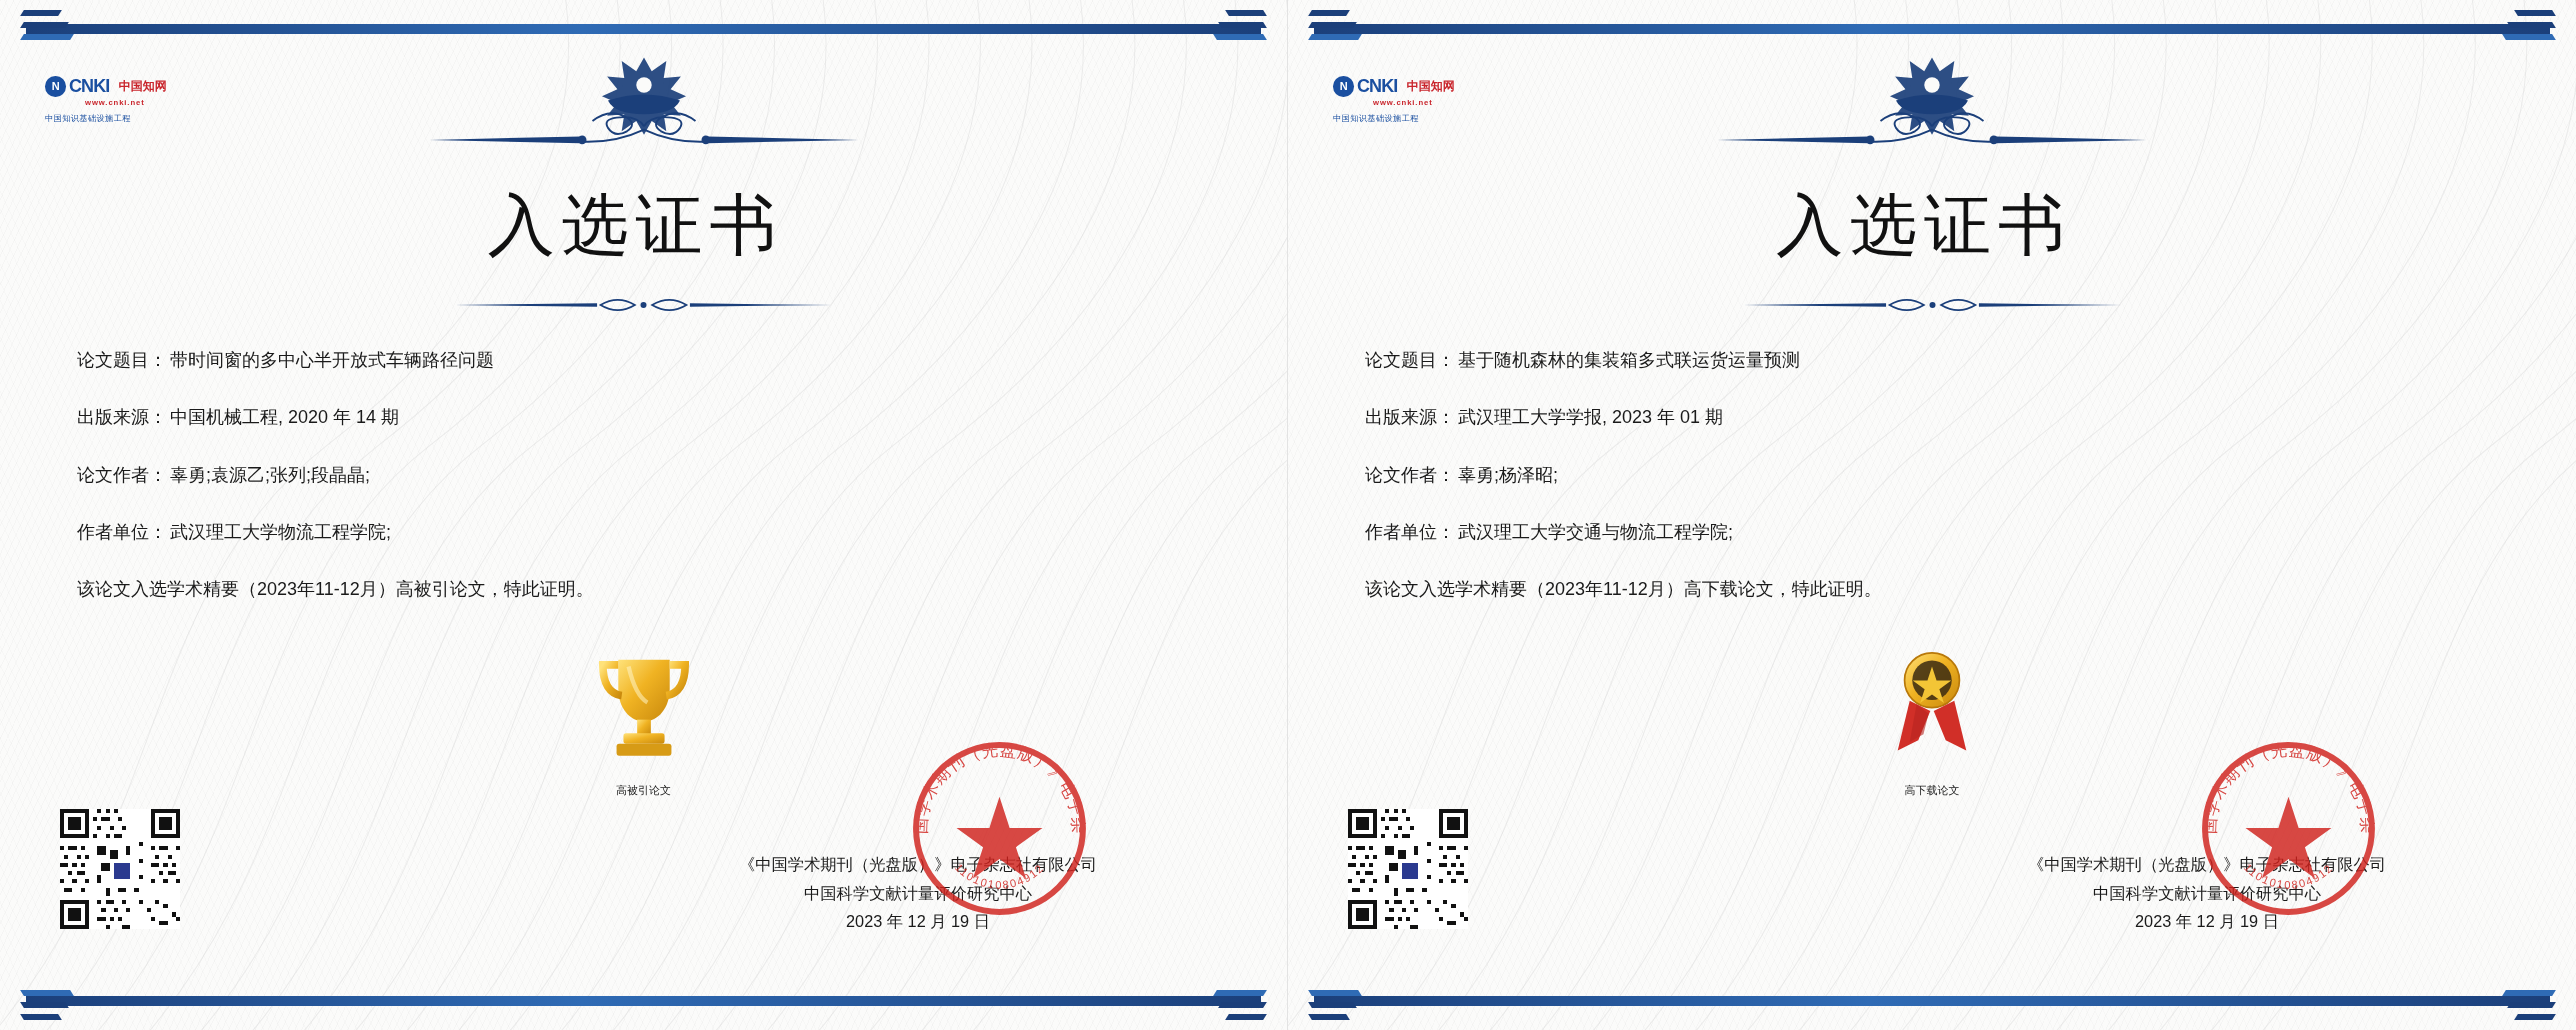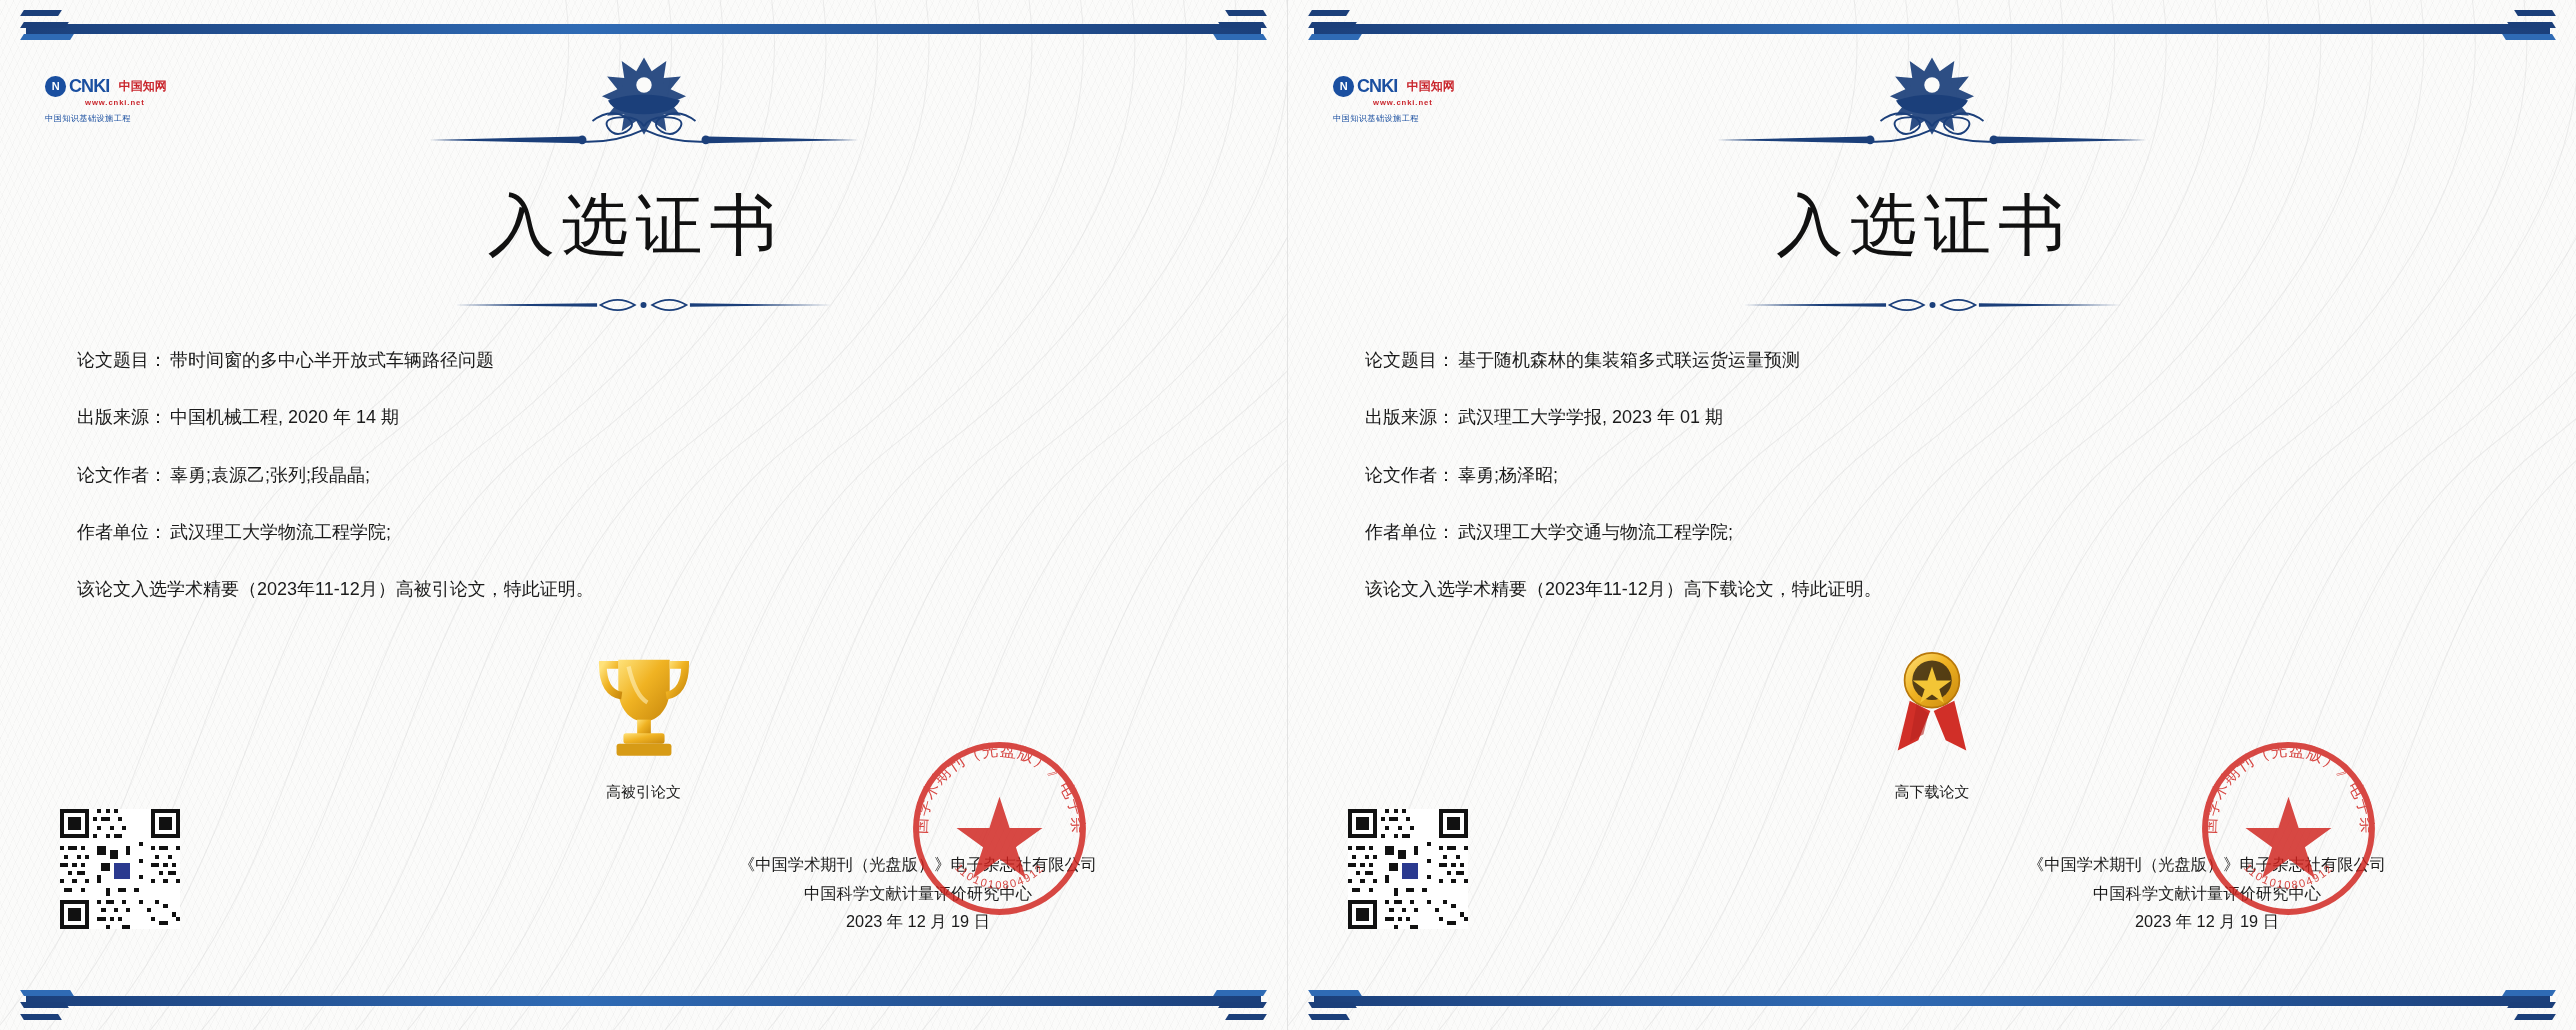--- a/index.html
+++ b/index.html
@@ -148,21 +148,21 @@
   }
 
   
   .award {
     position: absolute;
     top: 644px; left: 0; right: 0;
     display: flex; flex-direction: column; align-items: center;
   }
   .award-caption {
     margin-top: 10.3px;
-    font-size: 15px;
+    font-size: 11px;
     color: #1a1a1a;
   }
 
   
   .qr {
     position: absolute;
     left: 60px; bottom: 101px;
     width: 120px; height: 120px;
     background: #fff;
   }

